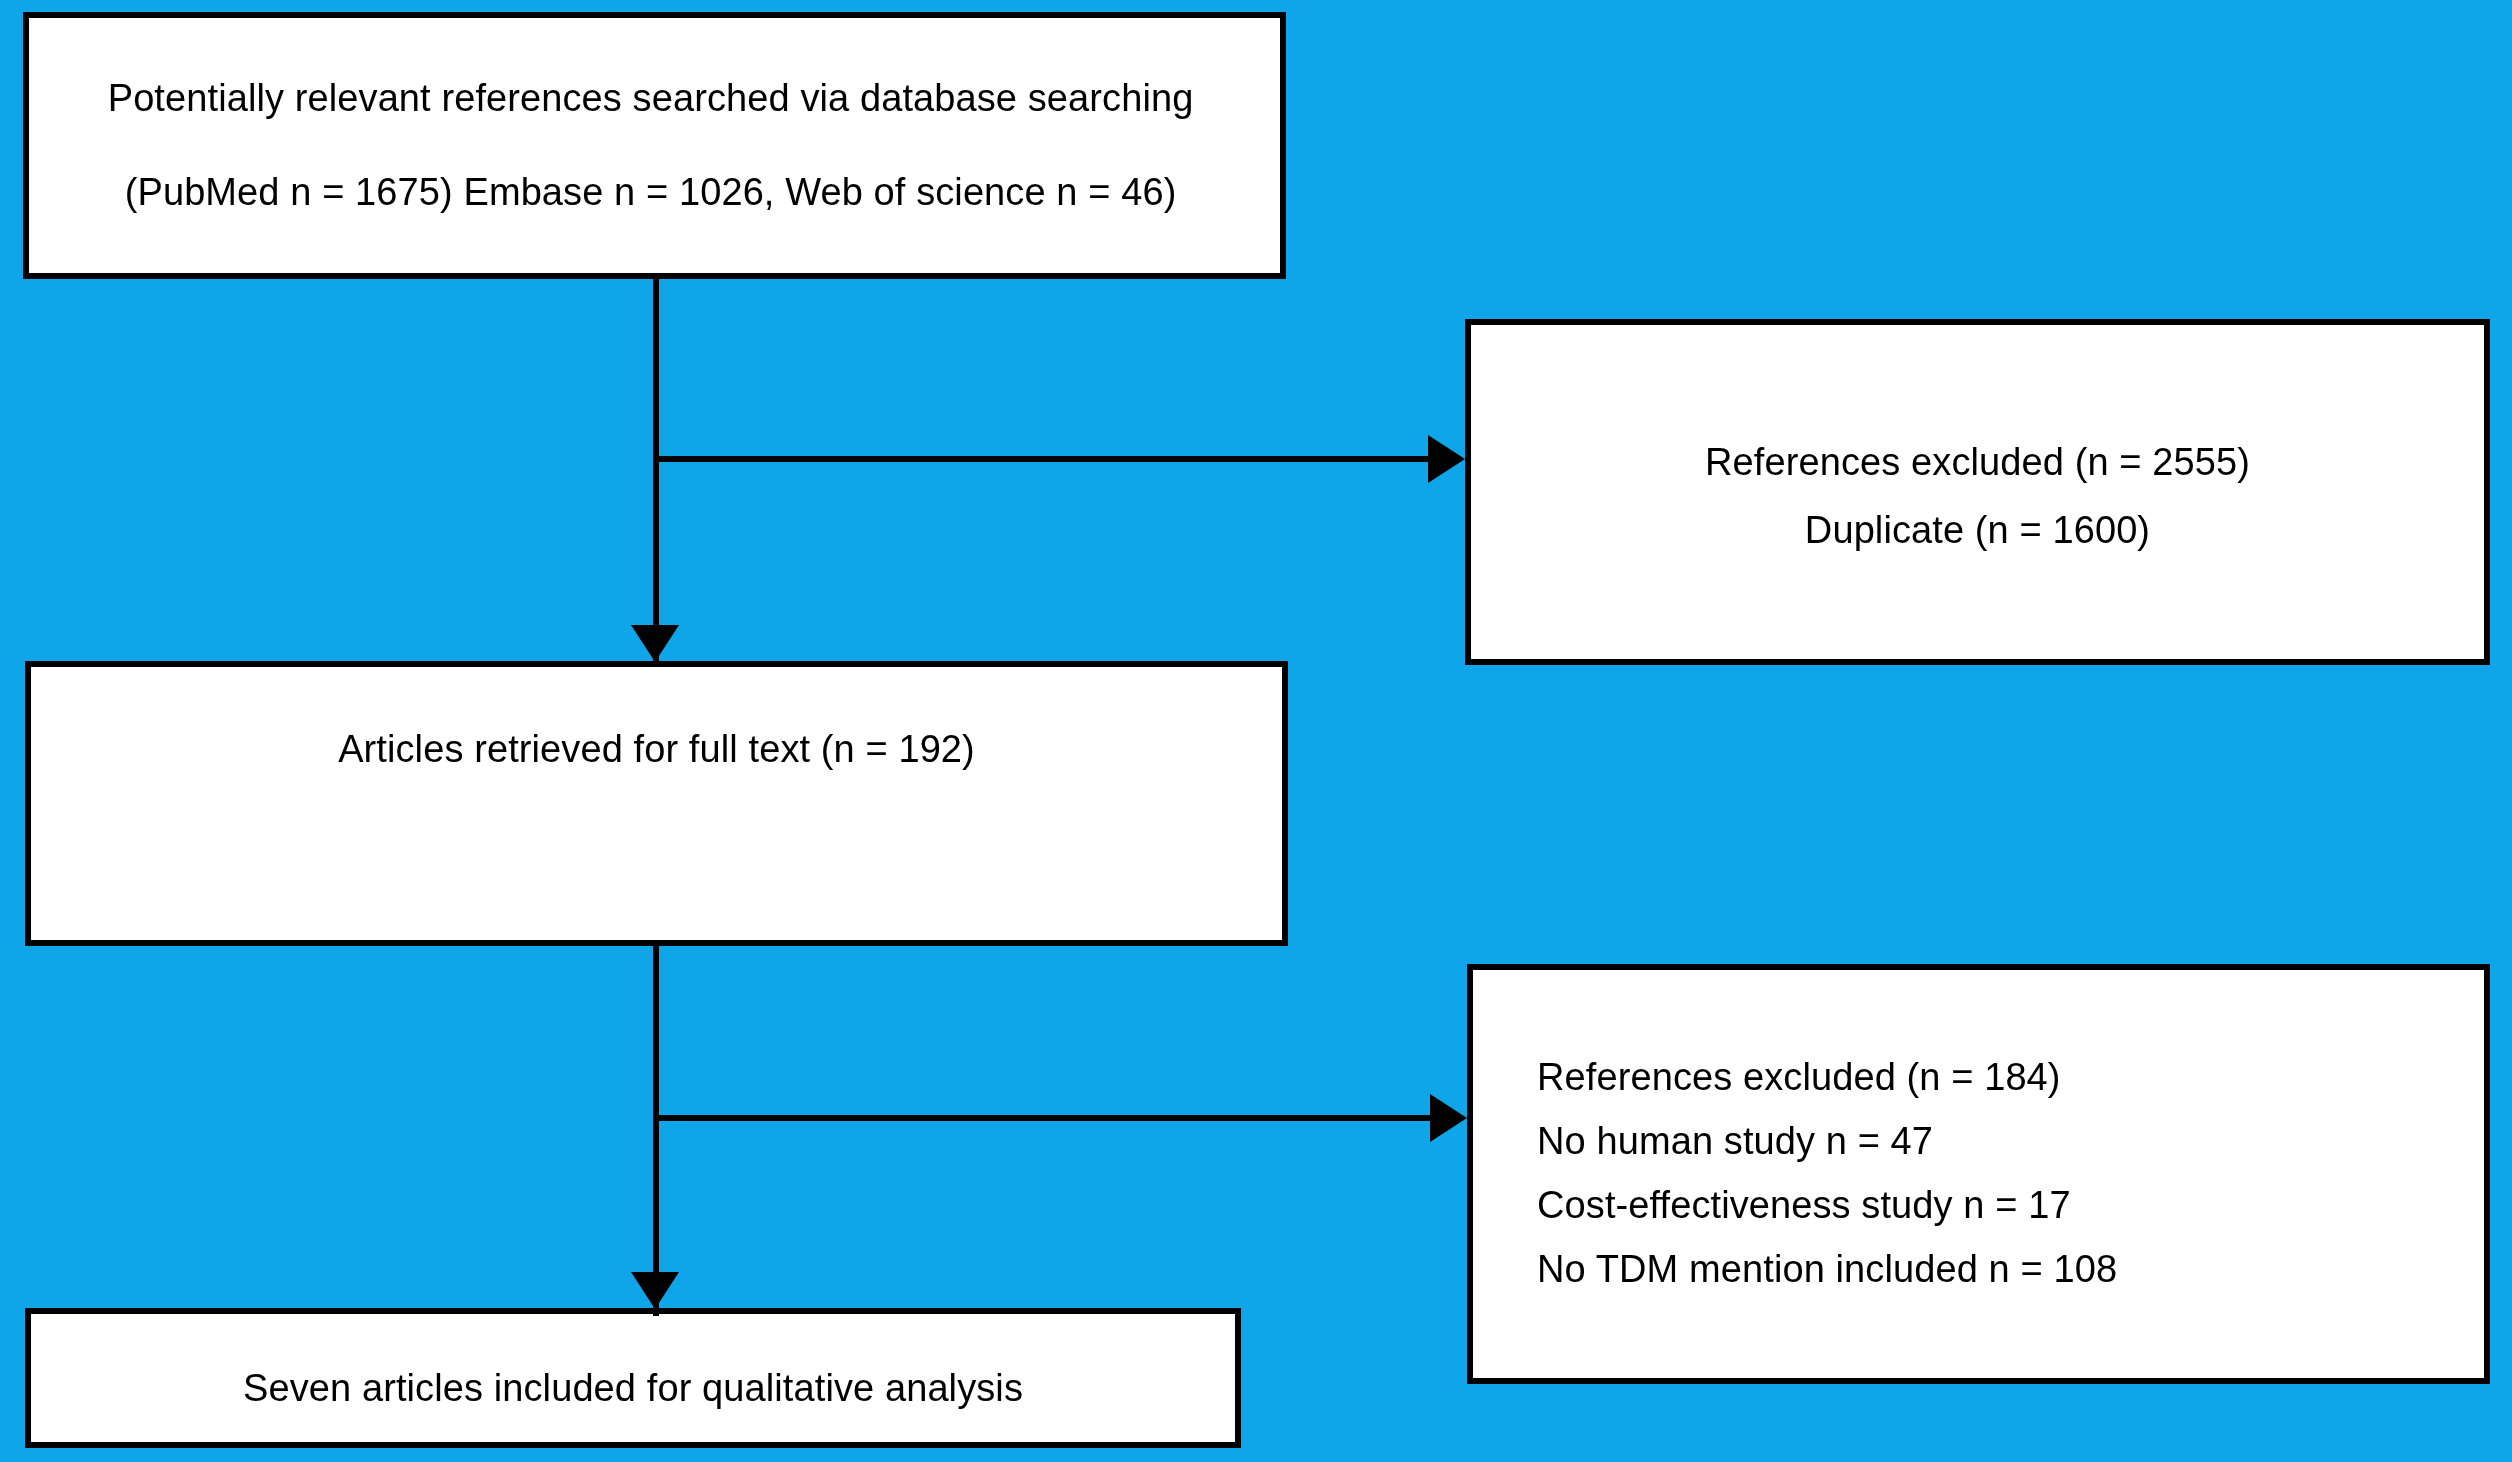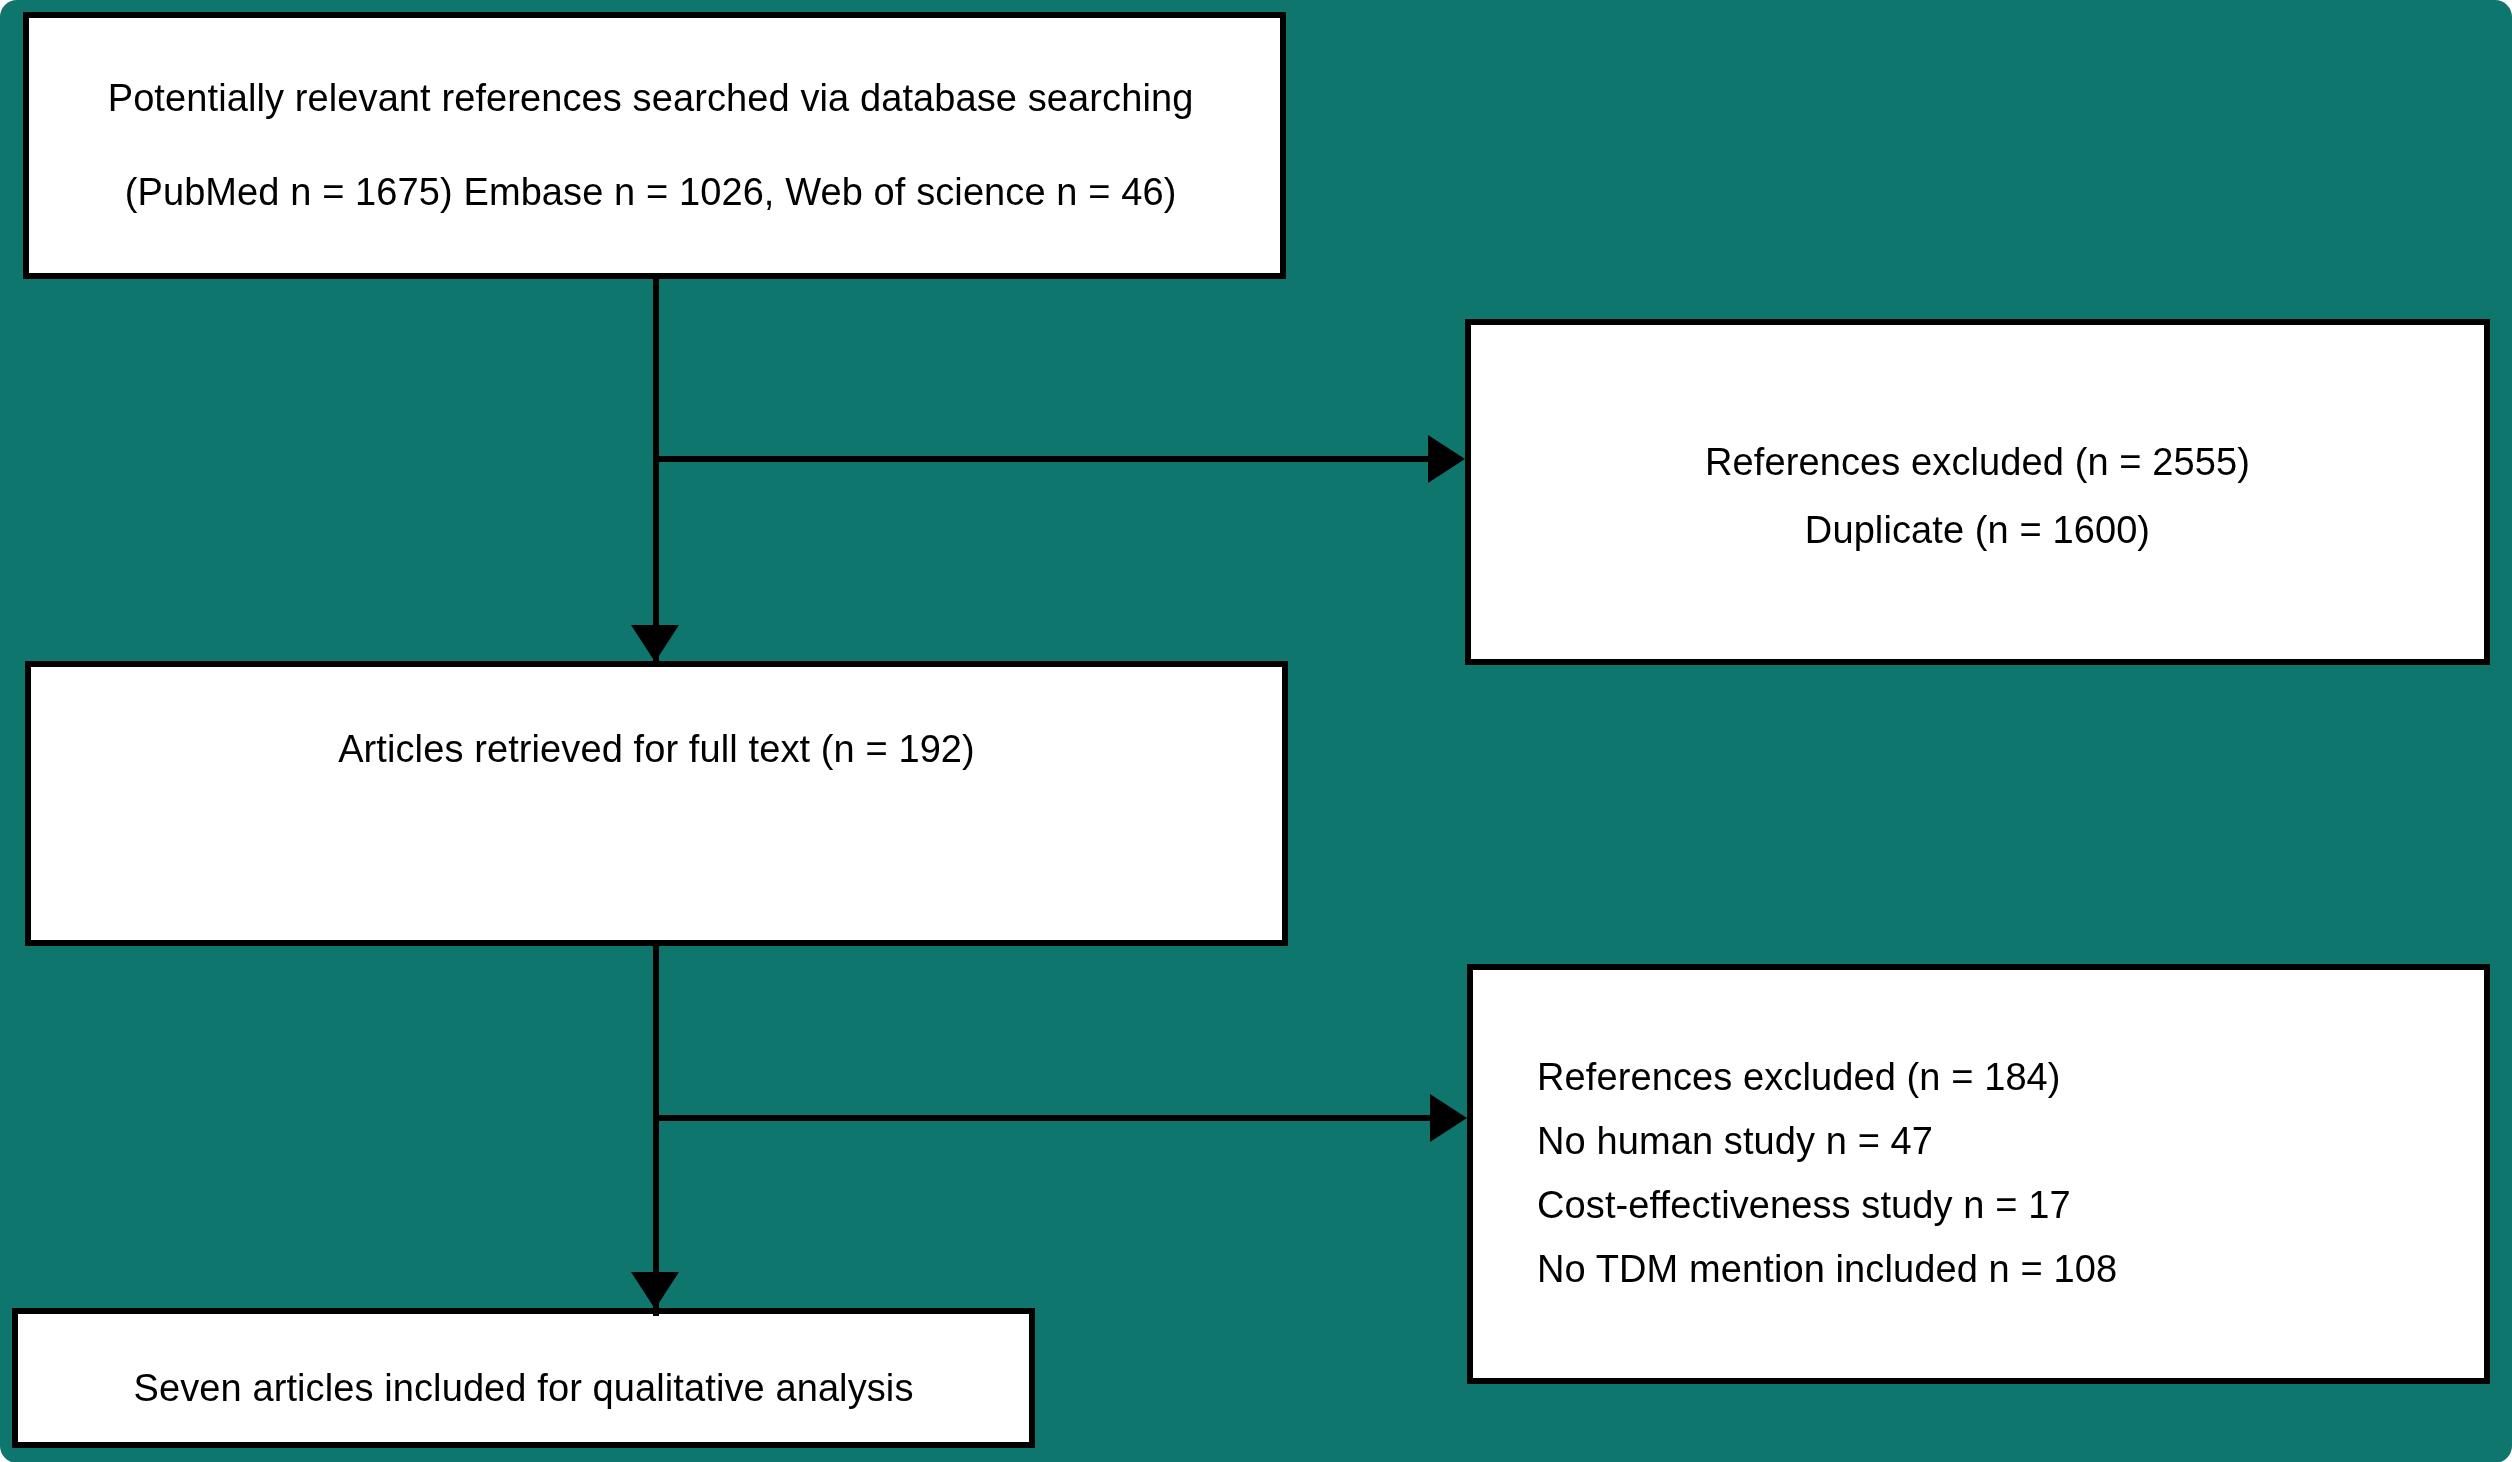--- a/index.html
+++ b/index.html
@@ -9,23 +9,22 @@
     background: #ffffff;
   }
   body {
     font-family: "Liberation Sans", "DejaVu Sans", sans-serif;
     color: #000000;
   }
   #canvas {
     position: relative;
     width: 2512px;
     height: 1463px;
-    background: #0f766e;
+    background: #0ea5e9;
     overflow: hidden;
-    border-radius: 17px;
   }
   .flow-box {
     position: absolute;
     box-sizing: border-box;
     border: 6px solid #000000;
     background: #ffffff;
     display: flex;
     flex-direction: column;
     justify-content: center;
   }
@@ -63,23 +62,23 @@
   #box-mid-left .inner {
     padding: 0 37px;
     position: absolute;
     top: 63px;
     left: 0;
     right: 0;
   }
 
   
   #box-bot-left {
-    left: 12px;
+    left: 25px;
     top: 1308px;
-    width: 1023px;
+    width: 1216px;
     height: 140px;
   }
   #box-bot-left .inner {
     padding: 0 26.4px;
     position: absolute;
     top: 55px;
     left: 0;
     right: 0;
   }
 

